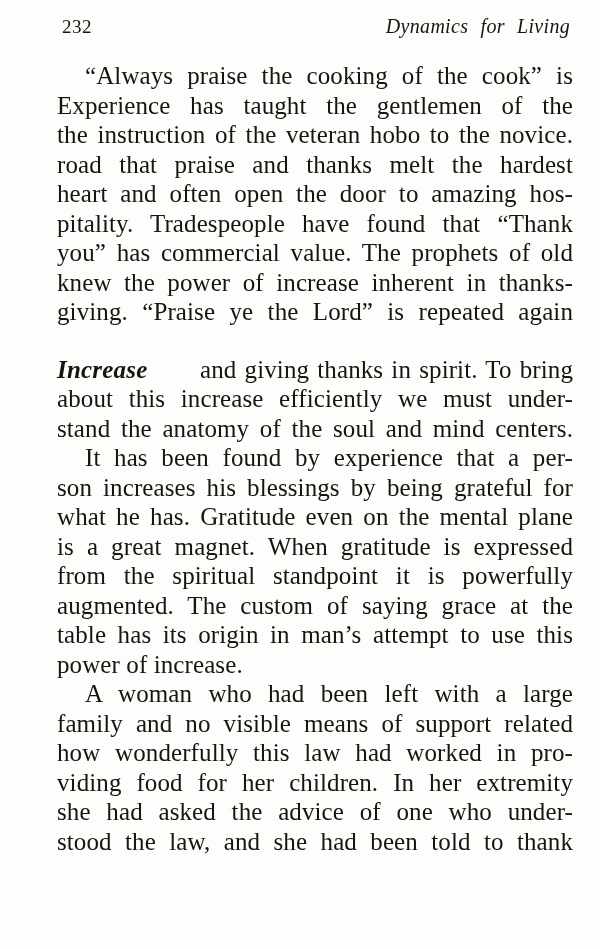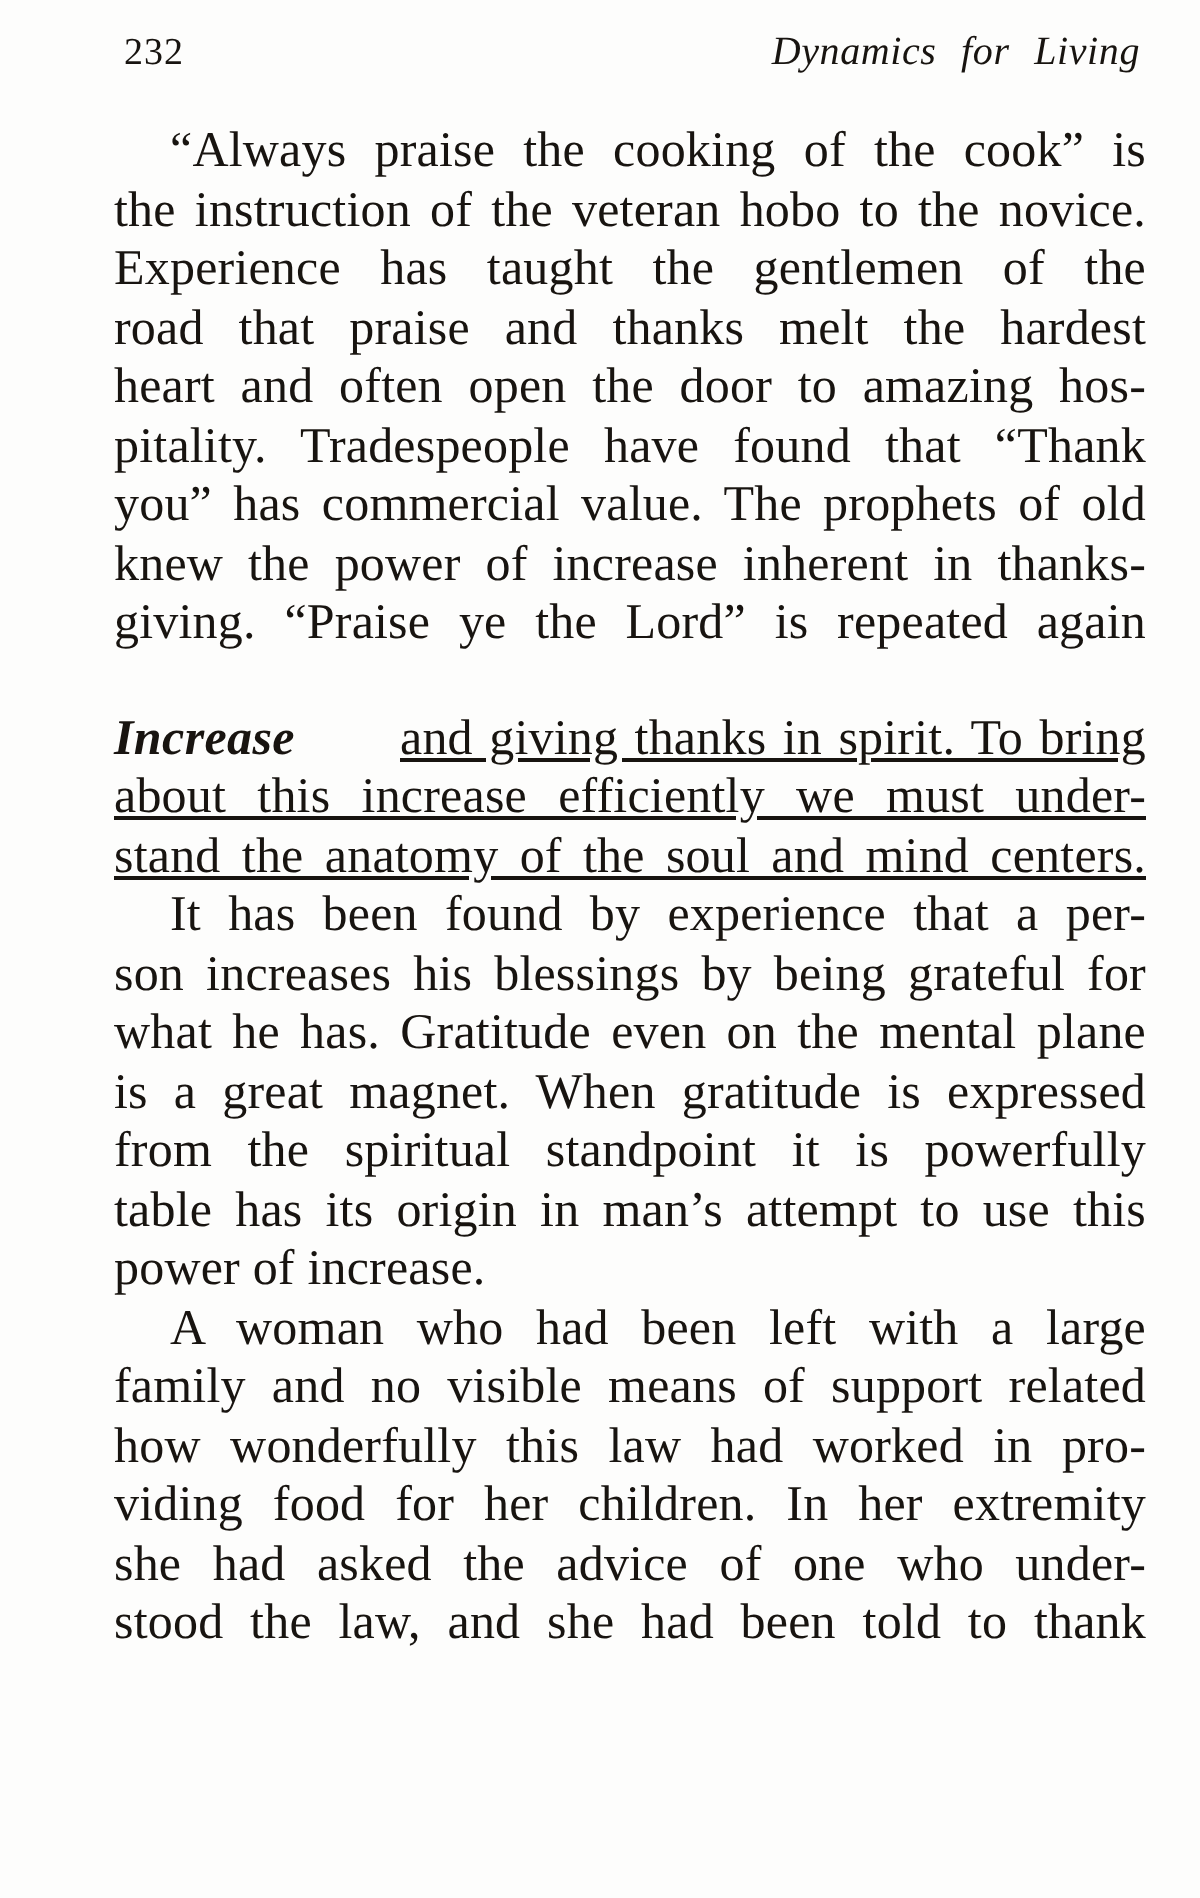--- a/index.html
+++ b/index.html
@@ -33,21 +33,21 @@
     letter-spacing: 0.3px;
   }
   .text-body {
     margin-top: 21px;
     padding: 0 27px 0 57px;
     font-size: 25px;
     line-height: 29.5px;
     letter-spacing: 0.1px;
   }
   .para { margin: 0; }
-  .para.gap { margin-top: 28px; text-decoration: underline; }
+  .para.gap { margin-top: 28px; }
   .line {
     position: relative;
     text-align: justify;
     text-align-last: justify;
     -moz-text-align-last: justify;
   }
   .line.flush {
     text-align: left;
     text-align-last: left;
     -moz-text-align-last: left;
@@ -65,41 +65,42 @@
 <body>
 
 <div class="page">
   <div class="header">
     <span class="page-number">232</span>
     <span class="book-title">Dynamics for Living</span>
   </div>
   <div class="text-body">
       <div class="para">
         <div class="line indent-first"><span>“Always praise the cooking of the cook” is</span></div>
+        <div class="line"><span>Experience has taught the gentlemen of the</span></div>
         <div class="line"><span>the instruction of the veteran hobo to the novice.</span></div>
-        <div class="line"><span>Experience has taught the gentlemen of the</span></div>
         <div class="line"><span>road that praise and thanks melt the hardest</span></div>
         <div class="line"><span>heart and often open the door to amazing hos-</span></div>
         <div class="line"><span>pitality. Tradespeople have found that “Thank</span></div>
         <div class="line"><span>you” has commercial value. The prophets of old</span></div>
         <div class="line"><span>knew the power of increase inherent in thanks-</span></div>
         <div class="line"><span>giving. “Praise ye the Lord” is repeated again</span></div>
       </div>
       <div class="para gap">
         <div class="line" style="padding-left: 128px;"><span class="run-in-heading">Increase</span></div>
         <div class="line" style="padding-left: 143px;"><span>and giving thanks in spirit. To bring</span></div>
         <div class="line"><span>about this increase efficiently we must under-</span></div>
         <div class="line"><span>stand the anatomy of the soul and mind centers.</span></div>
       </div>
       <div class="para">
         <div class="line indent-first"><span>It has been found by experience that a per-</span></div>
         <div class="line"><span>son increases his blessings by being grateful for</span></div>
         <div class="line"><span>what he has. Gratitude even on the mental plane</span></div>
         <div class="line"><span>is a great magnet. When gratitude is expressed</span></div>
         <div class="line"><span>from the spiritual standpoint it is powerfully</span></div>
+        <div class="line"><span>augmented. The custom of saying grace at the</span></div>
         <div class="line"><span>table has its origin in man’s attempt to use this</span></div>
         <div class="line flush"><span>power of increase.</span></div>
       </div>
       <div class="para">
         <div class="line indent-first"><span>A woman who had been left with a large</span></div>
         <div class="line"><span>family and no visible means of support related</span></div>
         <div class="line"><span>how wonderfully this law had worked in pro-</span></div>
         <div class="line"><span>viding food for her children. In her extremity</span></div>
         <div class="line"><span>she had asked the advice of one who under-</span></div>
         <div class="line"><span>stood the law, and she had been told to thank</span></div>

